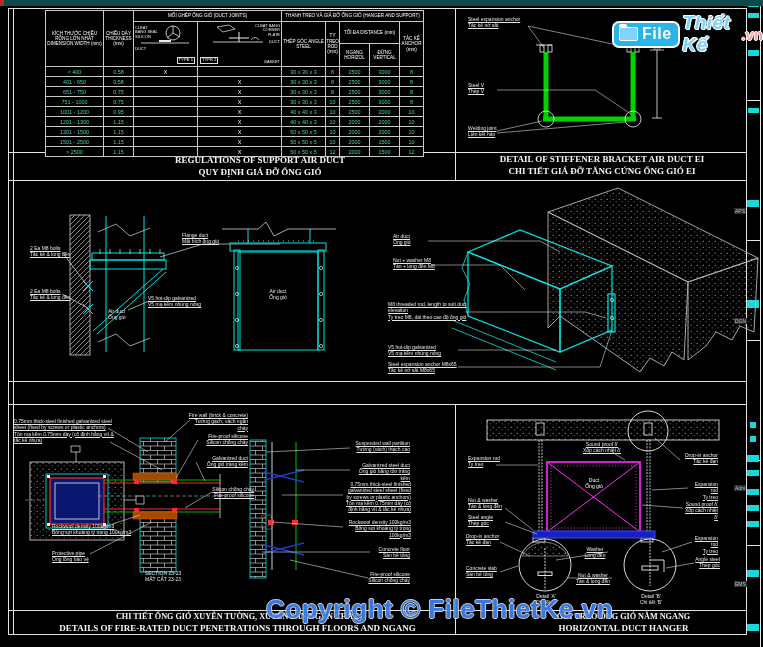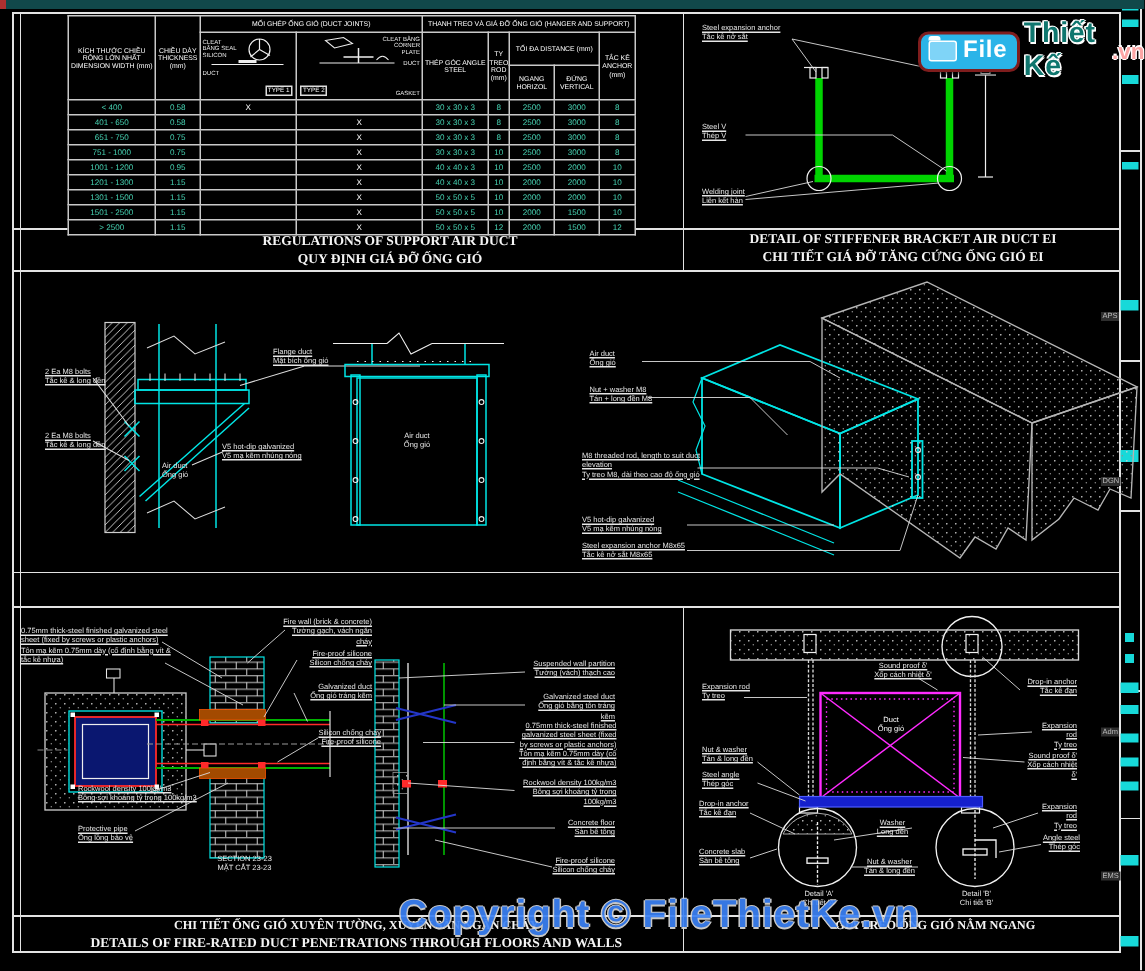--- a/index.html
+++ b/index.html
@@ -24,29 +24,29 @@
   #support-table th,#support-table td{border:1px solid #c9c9c9;padding:0;margin:0;
     font-weight:normal;overflow:hidden;text-align:center;vertical-align:middle;}
   #support-table th{color:#fff;font-size:4.6px;line-height:1.15;}
   #support-table td{color:#46d2b2;font-size:5.4px;height:9px;}
   #support-table td.x{color:#fff;}
   .typecell{position:relative;}
   .minilbl{position:absolute;color:#eee;font-size:4px;line-height:1.1;text-align:left;z-index:7;}
   .typebox{position:absolute;border:0.5px solid #ddd;padding:0 1px;color:#fff;font-size:4.2px;z-index:7;}
   
   #logo{position:absolute;left:612px;top:12px;z-index:10;display:flex;align-items:center;gap:3px;}
-  #logo .filebox{background:#2ab4e8;border:2px solid #7f1d1d;border-radius:7px;
+  #logo .filebox{background:#2ab4e8;border:2px solid #ffffff;border-radius:7px;
     padding:2px 6px 3px 5px;display:flex;align-items:center;gap:4px;
     box-shadow:0 1px 2px rgba(0,0,0,.6);}
   #logo .folder{width:17px;height:12px;background:#7fd4f7;border:1.5px solid #fff;border-radius:2px;position:relative;}
   #logo .folder:before{content:"";position:absolute;left:-1px;top:-4px;width:8px;height:3px;
     background:#fff;border-radius:2px 2px 0 0;}
   #logo .filetext{color:#fff;font-weight:bold;font-size:16px;letter-spacing:.5px;}
-  #logo .rest{color:#0f766e;font-weight:bold;font-size:19px;letter-spacing:.5px;
-    text-shadow:-1px 0 #fff,1px 0 #fff,0 -1px #fff,0 1px #fff,1px 1px #fff,-1px -1px #fff;}
+  #logo .rest{color:#7dd3fc;font-weight:bold;font-size:19px;letter-spacing:.5px;
+    text-shadow:-1px 0 #fff,1px 0 #fff,0 -1px #fff,0 1px #fff,1px 1px #fff,-1px -1px #fff;font-style:italic;}
   #logo .suffix{color:#fca5a5;font-weight:bold;font-size:15px;
     text-shadow:-1px 0 #fff,1px 0 #fff,0 -1px #fff,0 1px #fff;}
   #copyright{position:absolute;left:266px;top:594px;z-index:10;color:#3b82f6;
     font-weight:bold;font-size:26px;letter-spacing:.5px;white-space:nowrap;
     text-shadow:-1px 0 #d8d8d8,1px 0 #d8d8d8,0 -1px #d8d8d8,0 1px #d8d8d8;opacity:.92;}
   
   #cmdbar{position:absolute;left:0;top:633px;width:763px;height:14px;background:#161616;
     z-index:11;overflow:hidden;border-top:1px solid #444;}
   #cmdbar .cmdtext{position:absolute;left:58px;top:1px;color:#c9c9c9;
     font-family:"DejaVu Sans Mono",monospace;font-size:13px;letter-spacing:2px;white-space:pre;}
@@ -511,24 +511,25 @@
       <div class="vi">CHI TIẾT GIÁ ĐỠ TĂNG CỨNG ỐNG GIÓ EI</div>
   </div>
   <div class="ptitle" style="left:60px;top:155px;width:400px;">
     <div>REGULATIONS OF SUPPORT AIR DUCT</div>
       <div class="vi">QUY ĐỊNH GIÁ ĐỠ ỐNG GIÓ</div>
   </div>
   <div class="ptitle" style="left:180px;top:383px;width:400px;">
   </div>
   <div class="ptitle" style="left:25px;top:612px;width:425px;font-size:8.2px;">
     <div>CHI TIẾT ỐNG GIÓ XUYÊN TƯỜNG, XUYÊN SÀN NGĂN CHÁY</div>
-      <div class="vi">DETAILS OF FIRE-RATED DUCT PENETRATIONS THROUGH FLOORS AND WALLS</div>
+      <div class="vi">DETAILS OF FIRE-RATED DUCT PENETRATIONS THROUGH FLOORS AND NGANG</div>
   </div>
   <div class="ptitle" style="left:491px;top:612px;width:265px;font-size:8.2px;font-family:Liberation Serif, serif;">
     <div>GIÁ TREO ỐNG GIÓ NẰM NGANG</div>
+      <div class="vi">HORIZONTAL DUCT HANGER</div>
   </div>
 
   <div class="lbl" style="left:468px;top:16px;width:62px;">
     <span>Steel expansion anchor</span>
       <span>Tắc kê nở sắt</span>
   </div>
   <div class="lbl" style="left:468px;top:82px;width:40px;">
     <span>Steel V</span>
       <span>Thép V</span>
   </div>

